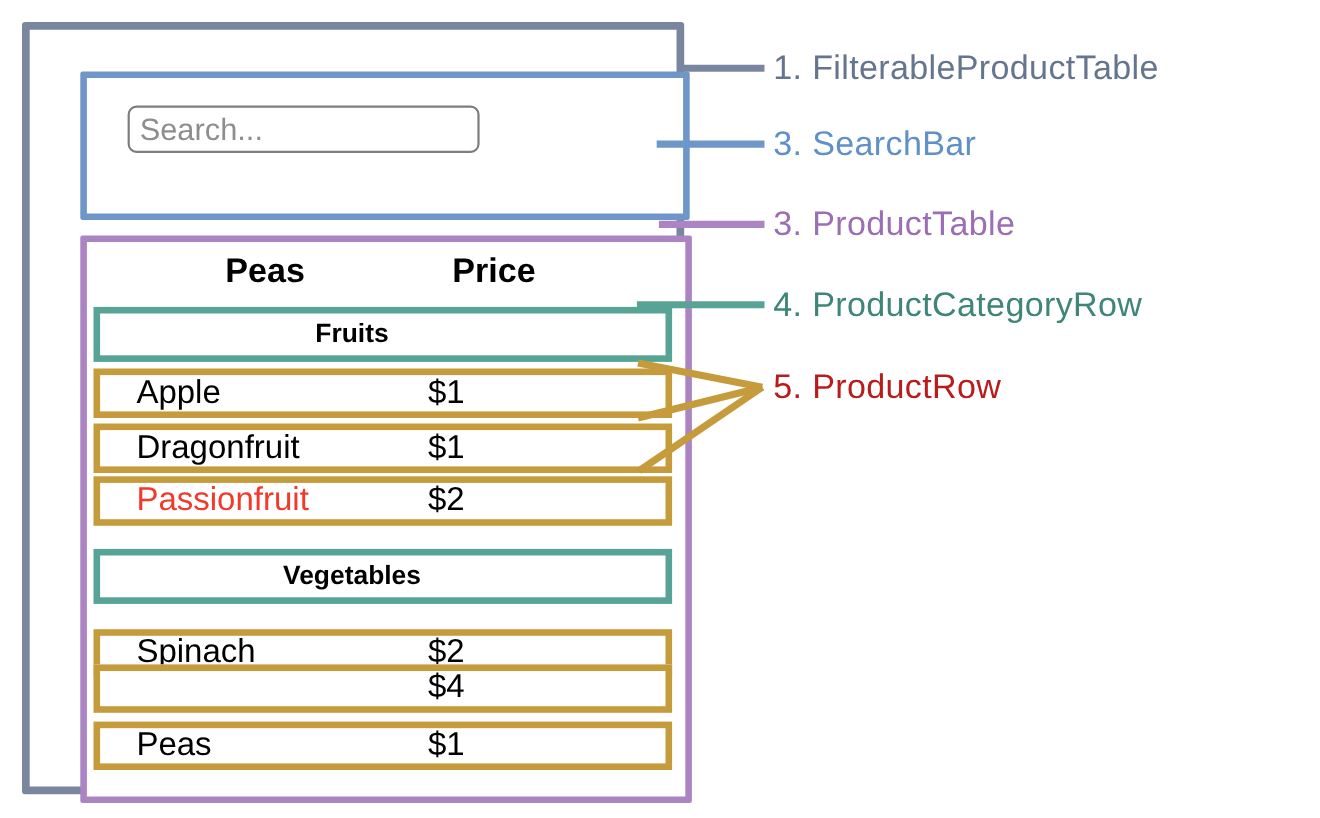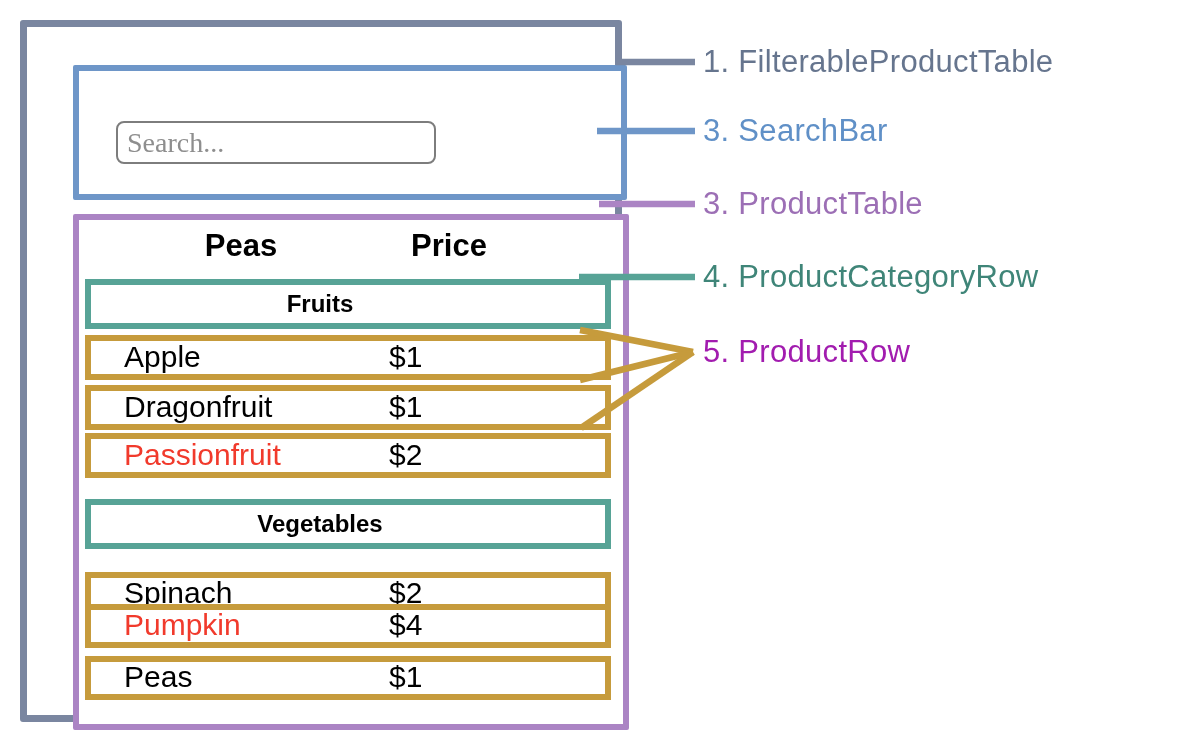--- a/index.html
+++ b/index.html
@@ -13,21 +13,21 @@
     left:20px;top:20px;width:602px;height:702px;
     border:7px solid var(--filterable_product_table);border-radius:3px;
   }
   .searchbar-box{
     left:46px;top:38px;width:554px;height:135px;
     border:6px solid var(--search_bar);border-radius:2px;
   }
   .search-input{
     position:absolute;left:37px;top:25px;width:320px;height:43px;box-sizing:border-box;
     border:2px solid var(--input_border);border-radius:8px;
-    font-family:Liberation Serif, serif;font-size:28px;color:#444;padding:0 0 0 9px;outline:none;background:#fff;margin-top:25px;
+    font-family:Liberation Sans, sans-serif;font-size:28px;color:#444;padding:0 0 0 9px;outline:none;background:#fff;
   }
   .search-input::placeholder{color:var(--placeholder_text);opacity:1;}
   .check-row{position:absolute;left:44px;top:88px;height:26px;display:flex;align-items:center;}
   .stock-checkbox{
     appearance:none;-webkit-appearance:none;margin:0;flex:0 0 auto;
     width:24px;height:24px;box-sizing:border-box;background:#fff;
     border:2px solid #8a8a8a;border-radius:5px;cursor:pointer;
   }
   .check-label{font-size:31px;color:#000;margin-left:14px;white-space:nowrap;}
   .producttable-box{
@@ -95,21 +95,20 @@
 
       <div class="trow cat-row" style="top:279px">
         <span class="cat-label">Vegetables</span>
       </div>
 
       <div class="trow p-row" style="top:352px;height:44px">
         <span class="p-name" style="color: rgb(0, 0, 0);">Spinach</span>
         <span class="p-price">$2</span>
       </div>
       <div class="trow p-row" style="top:384px;height:44px">
-        <span class="p-name" style="color: rgb(241, 58, 44);">Pumpkin</span>
         <span class="p-price">$4</span>
       </div>
       <div class="trow p-row" style="top:436px;height:44px">
         <span class="p-name" style="color: rgb(0, 0, 0);">Peas</span>
         <span class="p-price">$1</span>
       </div>
     </div>
   </div>
 
   <svg class="connectors" viewBox="0 0 1200 744">
@@ -119,14 +118,14 @@
     <line class="c-teal" x1="579" y1="277" x2="695" y2="277"></line>
     <line class="c-gold" x1="580" y1="330" x2="693" y2="352"></line>
     <line class="c-gold" x1="580" y1="380" x2="693" y2="352"></line>
     <line class="c-gold" x1="581" y1="428" x2="693" y2="352"></line>
   </svg>
 
   <div class="legend-item" style="top: 42px; color: rgb(102, 117, 142);">1. FilterableProductTable</div>
   <div class="legend-item" style="top: 111px; color: rgb(96, 144, 199);">3. SearchBar</div>
   <div class="legend-item" style="top: 184px; color: rgb(156, 111, 181);">3. ProductTable</div>
   <div class="legend-item" style="top: 257px; color: rgb(63, 133, 120);">4. ProductCategoryRow</div>
-  <div class="legend-item" style="top: 332px; color: #a21caf;">5. ProductRow</div>
+  <div class="legend-item" style="top: 332px; color: #b91c1c;">5. ProductRow</div>
 </div>
 
 </body></html>

